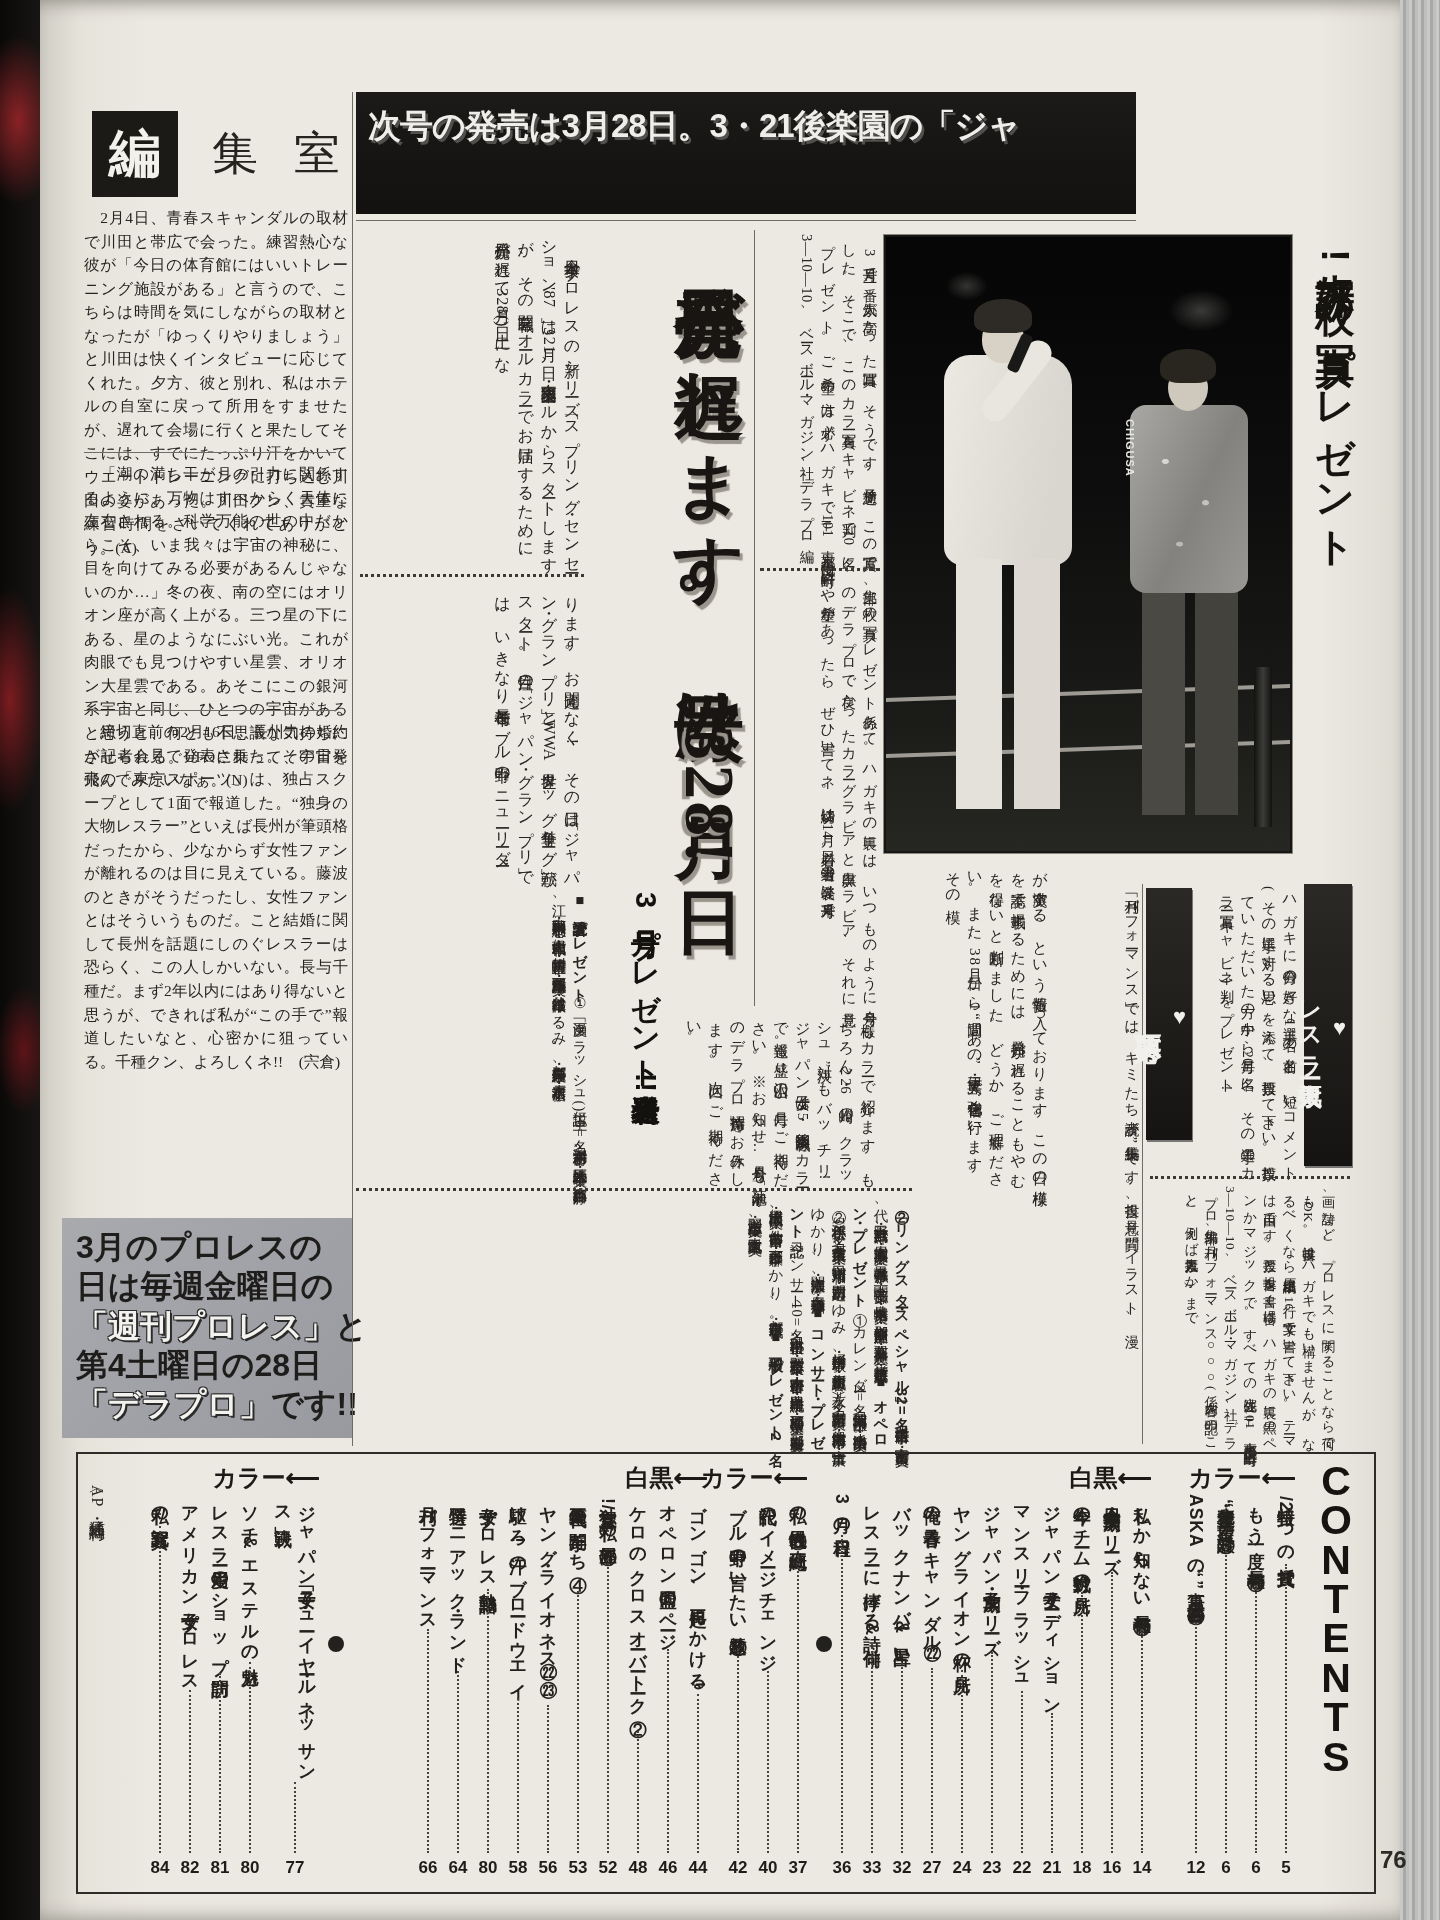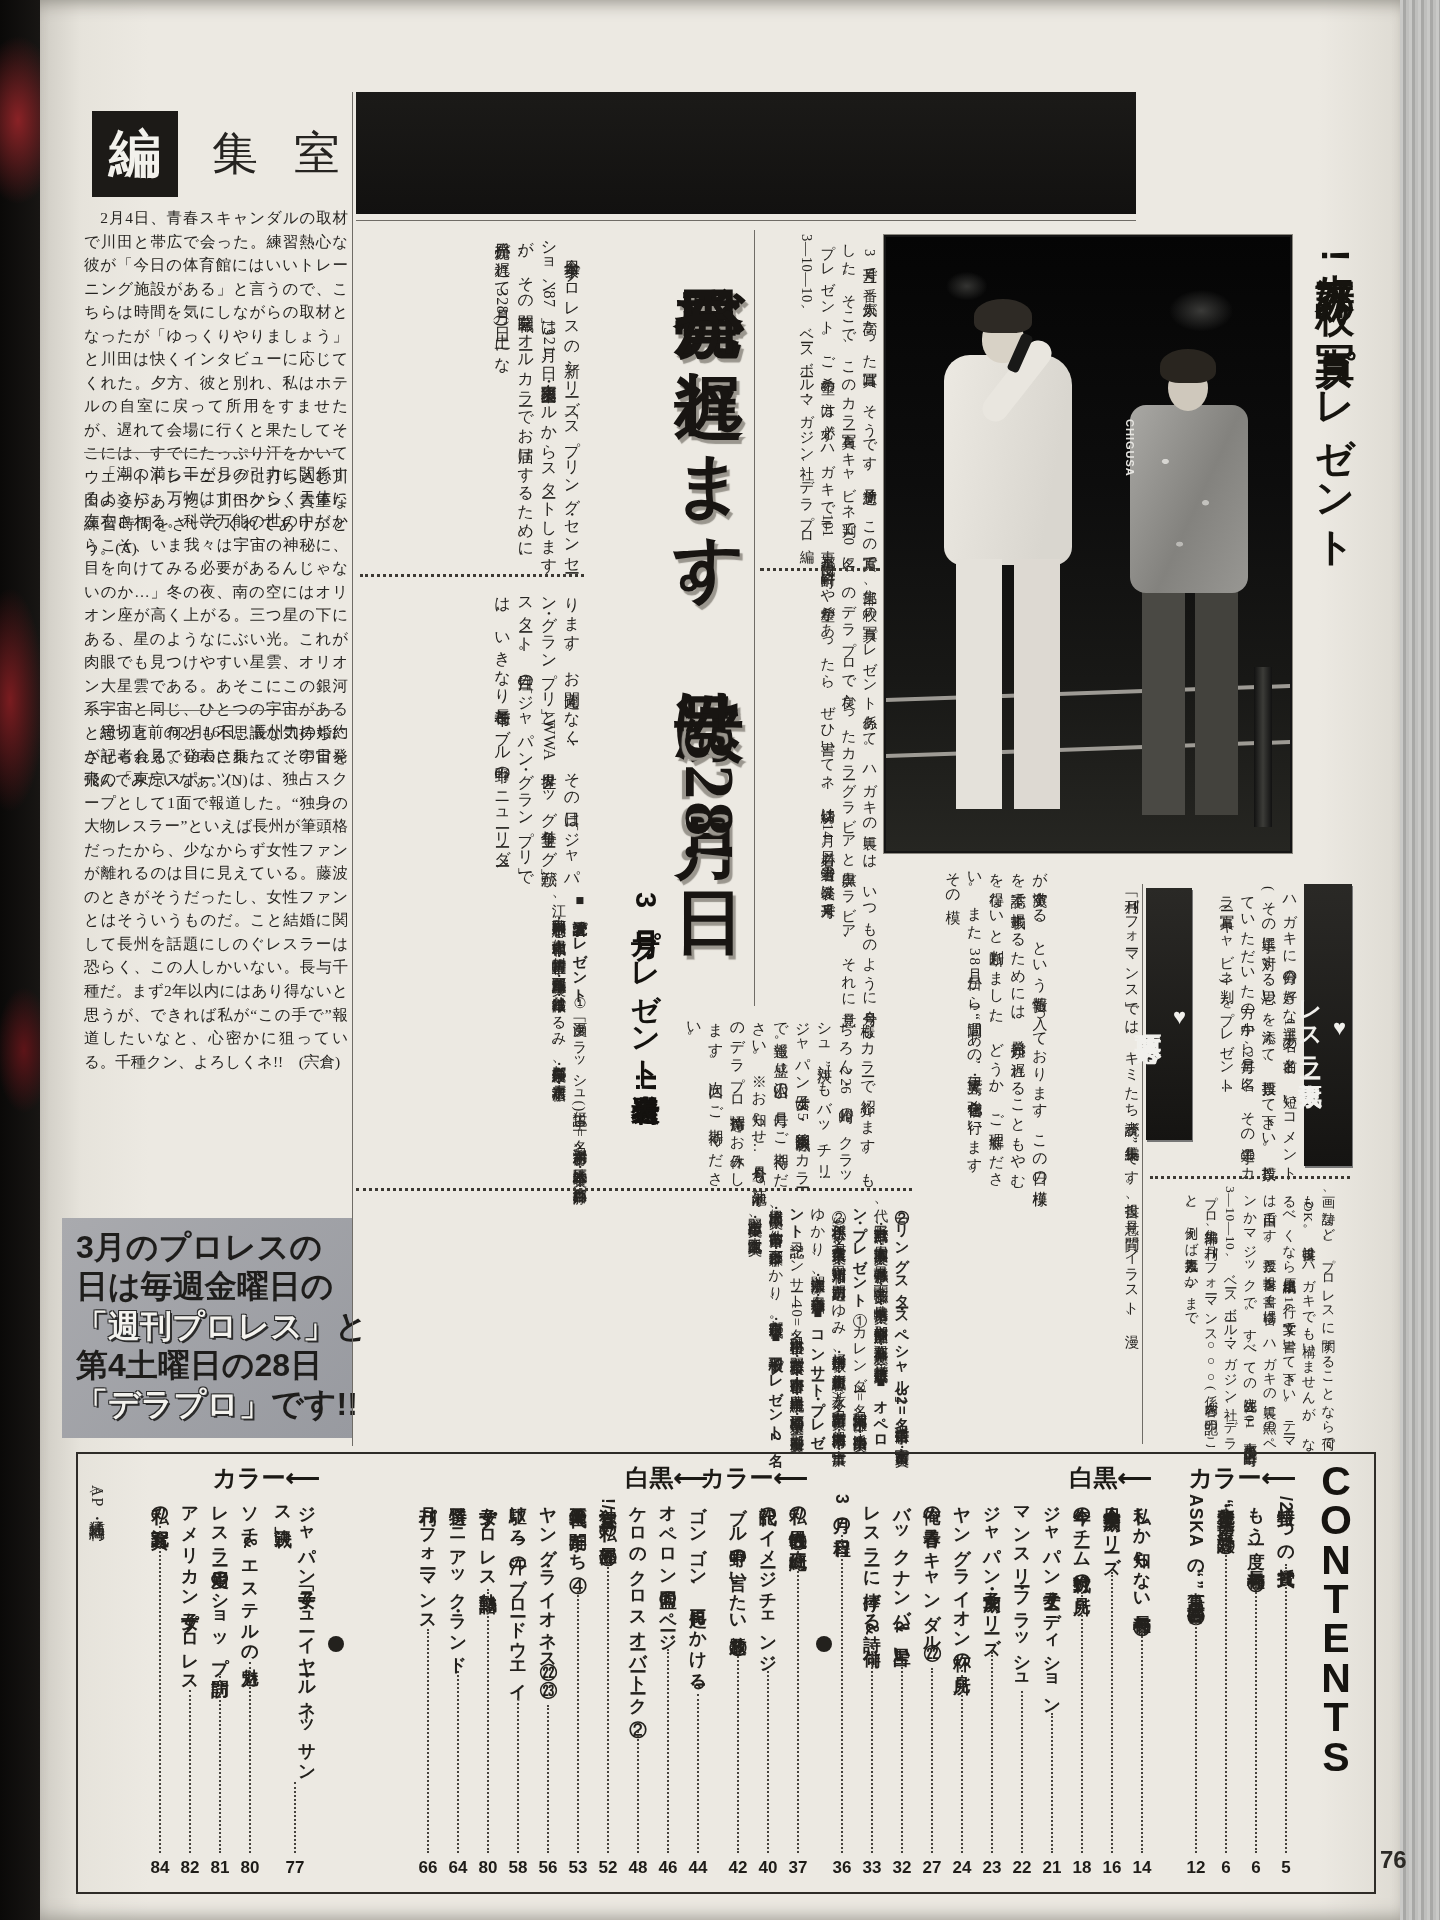--- a/index.html
+++ b/index.html
@@ -139,20 +139,21 @@
   <div class="promo-line"><span>第4土曜日の28日</span></div>
   <div class="promo-line"><span class="ow">「デラプロ」</span><span>です!!</span></div>
 </div>
 
 <div class="abs rule-v" style="left:352px;top:92px;height:1354px;"></div>
 <div class="abs rule-h" style="left:356px;top:220px;width:780px;"></div>
 <div class="abs rule-v" style="left:754px;top:230px;height:776px;"></div>
 <div class="abs rule-v" style="left:1142px;top:884px;height:560px;"></div>
 
 <div id="banner" class="abs">
+  <div class="banner-line">次号の発売は3月28日。3・21後楽園の「ジャ</div>
 </div>
 
 <div id="intro1" class="abs v body-v">　全日本女子プロレスの新シリーズ「スプリング・センセーション'87」は3月21日、東京・後楽園ホールからスタートしますが、その開幕戦をオールカラーでお届けするために、発売日が遅れて3月28日(土)にな</div>
 <div class="abs dotted-h" style="left:360px;top:574px;width:224px;"></div>
 <div id="intro2" class="abs v body-v">ります。お間違えなく!　その日は「ジャパン・グランプリ」と「WWA世界タッグ争奪リーグ戦」がスタート。注目の「ジャパン・グランプリ」では、いきなり長与千種とブル中野の“ニューリーダー”</div>
 <div id="headline" class="abs v">発売日が遅れます。次号は3月28日!</div>
 <div id="caption1" class="abs v body-v">　3月号で一番、人気が高かった写真は、そうです。予想通り、この写真でした。そこで、このカラー写真をキャビネ判で10名にプレゼント。ご希望の方は必ずハガキで〒101東京都千代田区三崎町3―10―10、ベースボール・マガジン社、デラプロ編</div>
 <div class="abs dotted-h" style="left:760px;top:568px;width:120px;"></div>
 <div id="caption2" class="abs v body-v">集部、一枚の写真プレゼント係あて。ハガキの裏には、いつものように今月号のデラプロで良かったカラーグラビアと白黒グラビア、それに意見や希望があったら、ぜひ書いてネ。締切は3月14日必着。当選者の発表は来月号で。</div>
 

